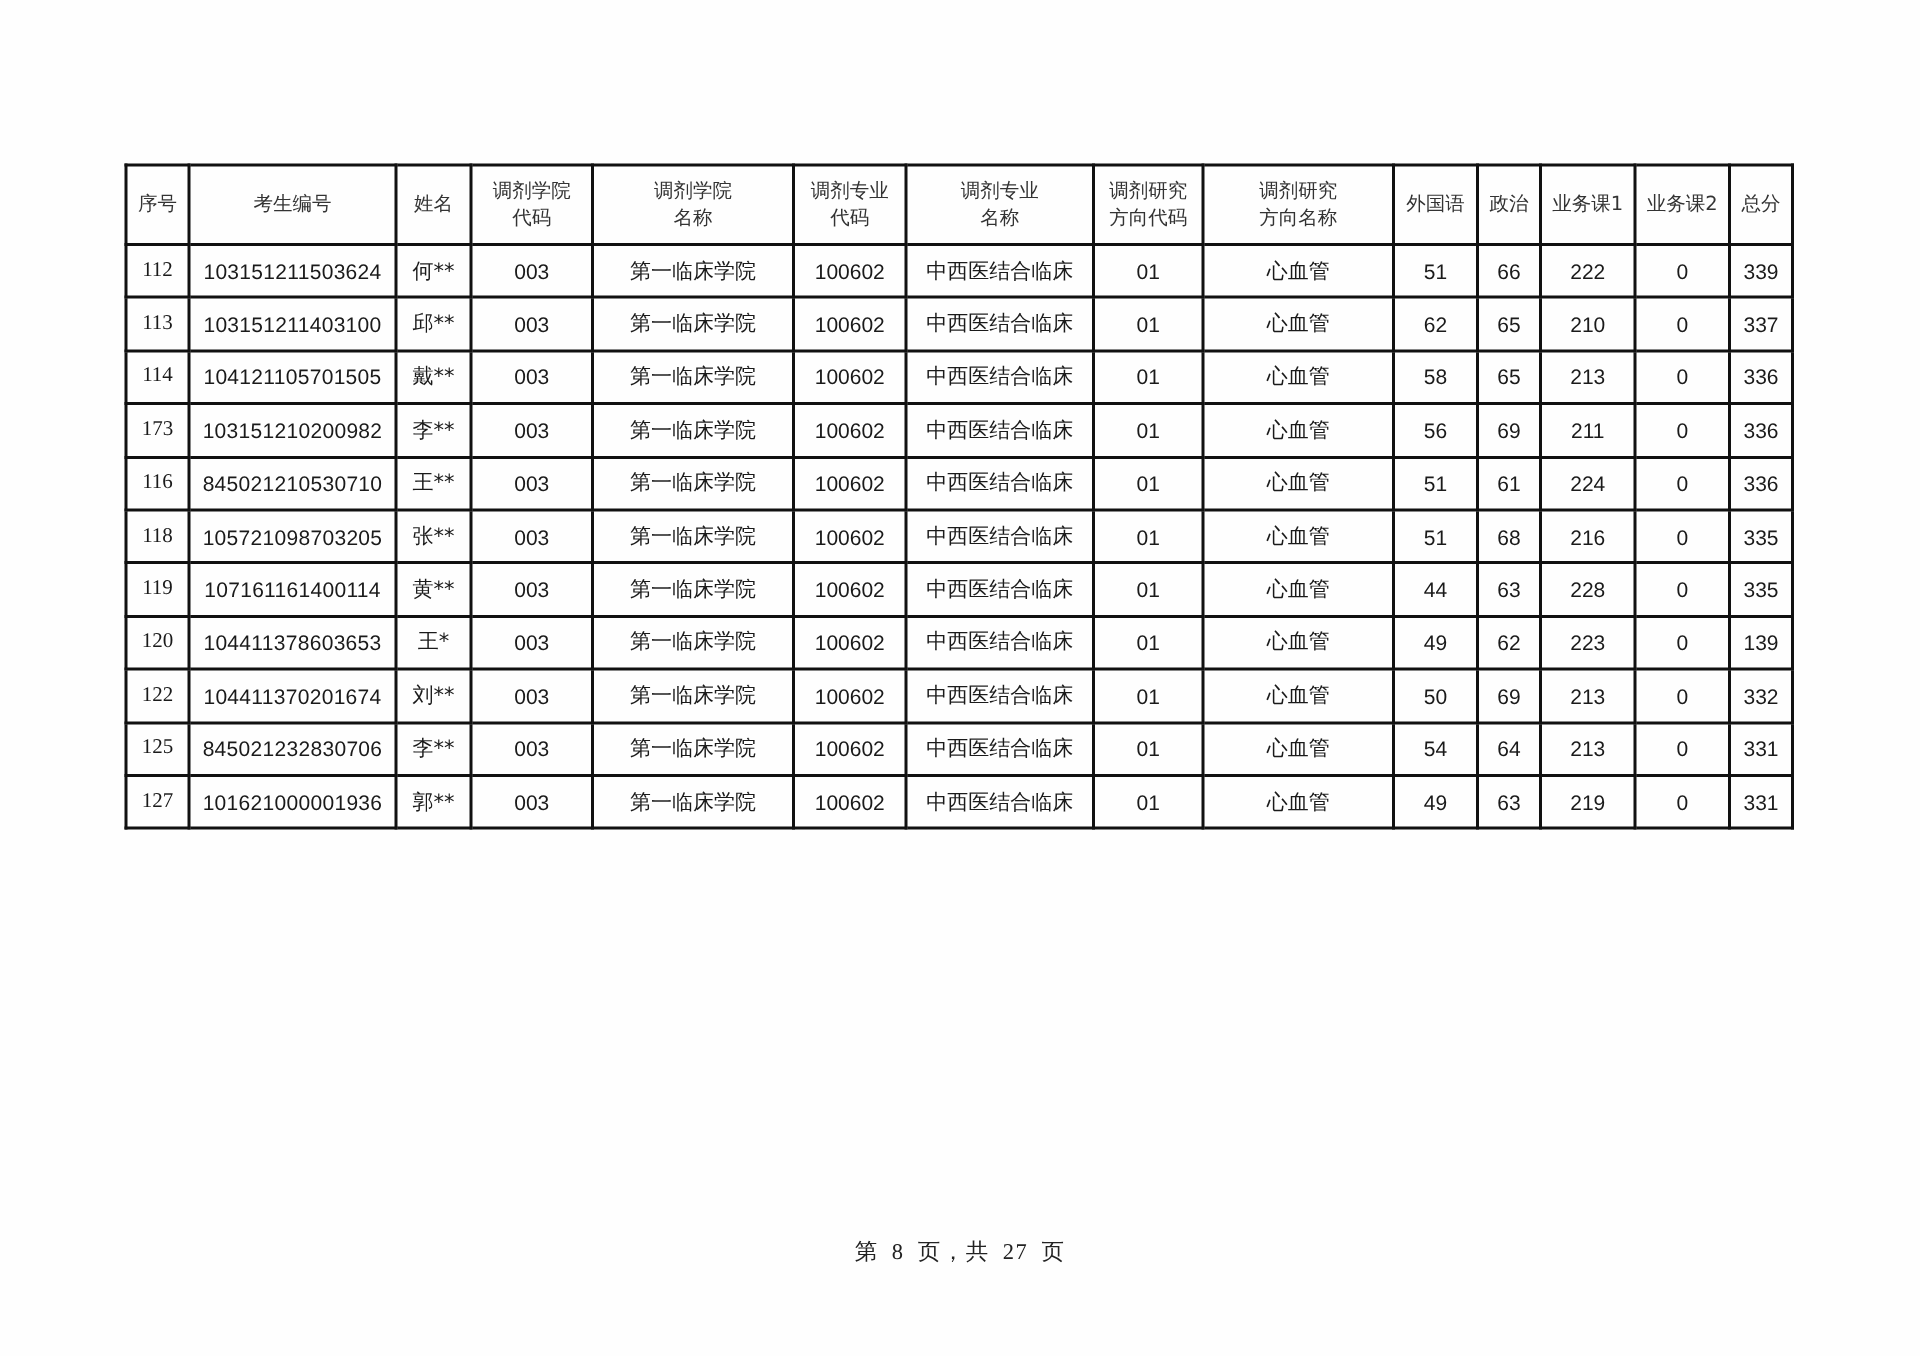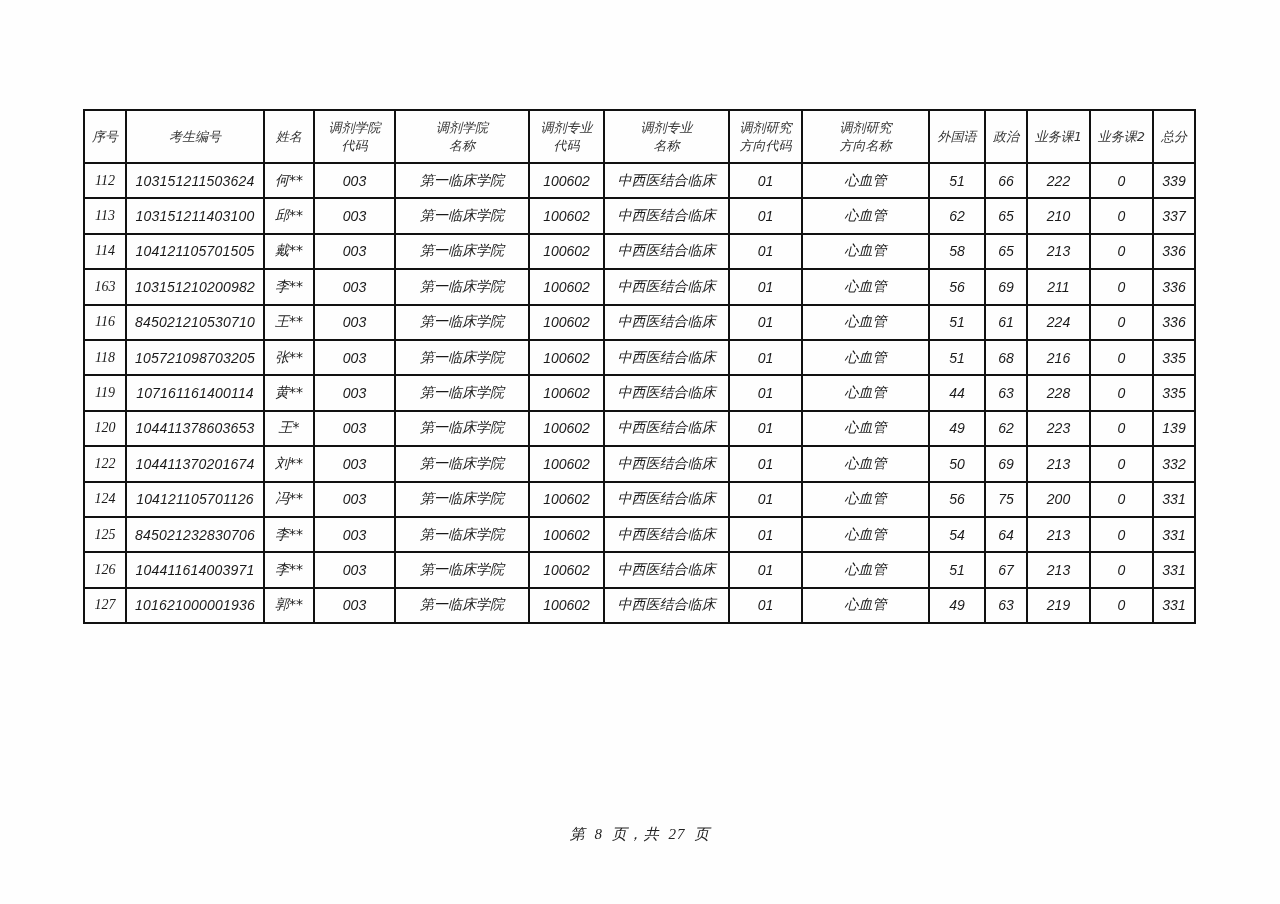--- a/index.html
+++ b/index.html
@@ -13,21 +13,20 @@
       position: relative;
       overflow: hidden;
       font-family: "Liberation Sans", "DejaVu Sans", sans-serif;
       color: #1a1a1a;
     }
     .page {
       position: absolute;
       left: 0; top: 0;
       width: 1280px; height: 904px;
       background: #fefefe;
-      font-style: italic;
     }
     table.roster {
       position: absolute;
       left: 83px;
       top: 109px;
       width: 1111px;
       border-collapse: collapse;
       table-layout: fixed;
       border: 2px solid #111;
     }
@@ -204,21 +203,21 @@
           <td class="cn">中西医结合临床</td>
           <td>01</td>
           <td class="cn">心血管</td>
           <td>58</td>
           <td>65</td>
           <td>213</td>
           <td>0</td>
           <td>336</td>
         </tr>
         <tr>
-          <td class="seq">163</td>
+          <td class="seq">173</td>
           <td class="examid">103151210200982</td>
           <td class="name">李**</td>
           <td>003</td>
           <td class="cn">第一临床学院</td>
           <td>100602</td>
           <td class="cn">中西医结合临床</td>
           <td>01</td>
           <td class="cn">心血管</td>
           <td>56</td>
           <td>69</td>
@@ -300,63 +299,31 @@
           <td class="cn">中西医结合临床</td>
           <td>01</td>
           <td class="cn">心血管</td>
           <td>50</td>
           <td>69</td>
           <td>213</td>
           <td>0</td>
           <td>332</td>
         </tr>
         <tr>
-          <td class="seq">124</td>
-          <td class="examid">104121105701126</td>
-          <td class="name">冯**</td>
-          <td>003</td>
-          <td class="cn">第一临床学院</td>
-          <td>100602</td>
-          <td class="cn">中西医结合临床</td>
-          <td>01</td>
-          <td class="cn">心血管</td>
-          <td>56</td>
-          <td>75</td>
-          <td>200</td>
-          <td>0</td>
-          <td>331</td>
-        </tr>
-        <tr>
           <td class="seq">125</td>
           <td class="examid">845021232830706</td>
           <td class="name">李**</td>
           <td>003</td>
           <td class="cn">第一临床学院</td>
           <td>100602</td>
           <td class="cn">中西医结合临床</td>
           <td>01</td>
           <td class="cn">心血管</td>
           <td>54</td>
           <td>64</td>
-          <td>213</td>
-          <td>0</td>
-          <td>331</td>
-        </tr>
-        <tr>
-          <td class="seq">126</td>
-          <td class="examid">104411614003971</td>
-          <td class="name">李**</td>
-          <td>003</td>
-          <td class="cn">第一临床学院</td>
-          <td>100602</td>
-          <td class="cn">中西医结合临床</td>
-          <td>01</td>
-          <td class="cn">心血管</td>
-          <td>51</td>
-          <td>67</td>
           <td>213</td>
           <td>0</td>
           <td>331</td>
         </tr>
         <tr>
           <td class="seq">127</td>
           <td class="examid">101621000001936</td>
           <td class="name">郭**</td>
           <td>003</td>
           <td class="cn">第一临床学院</td>

